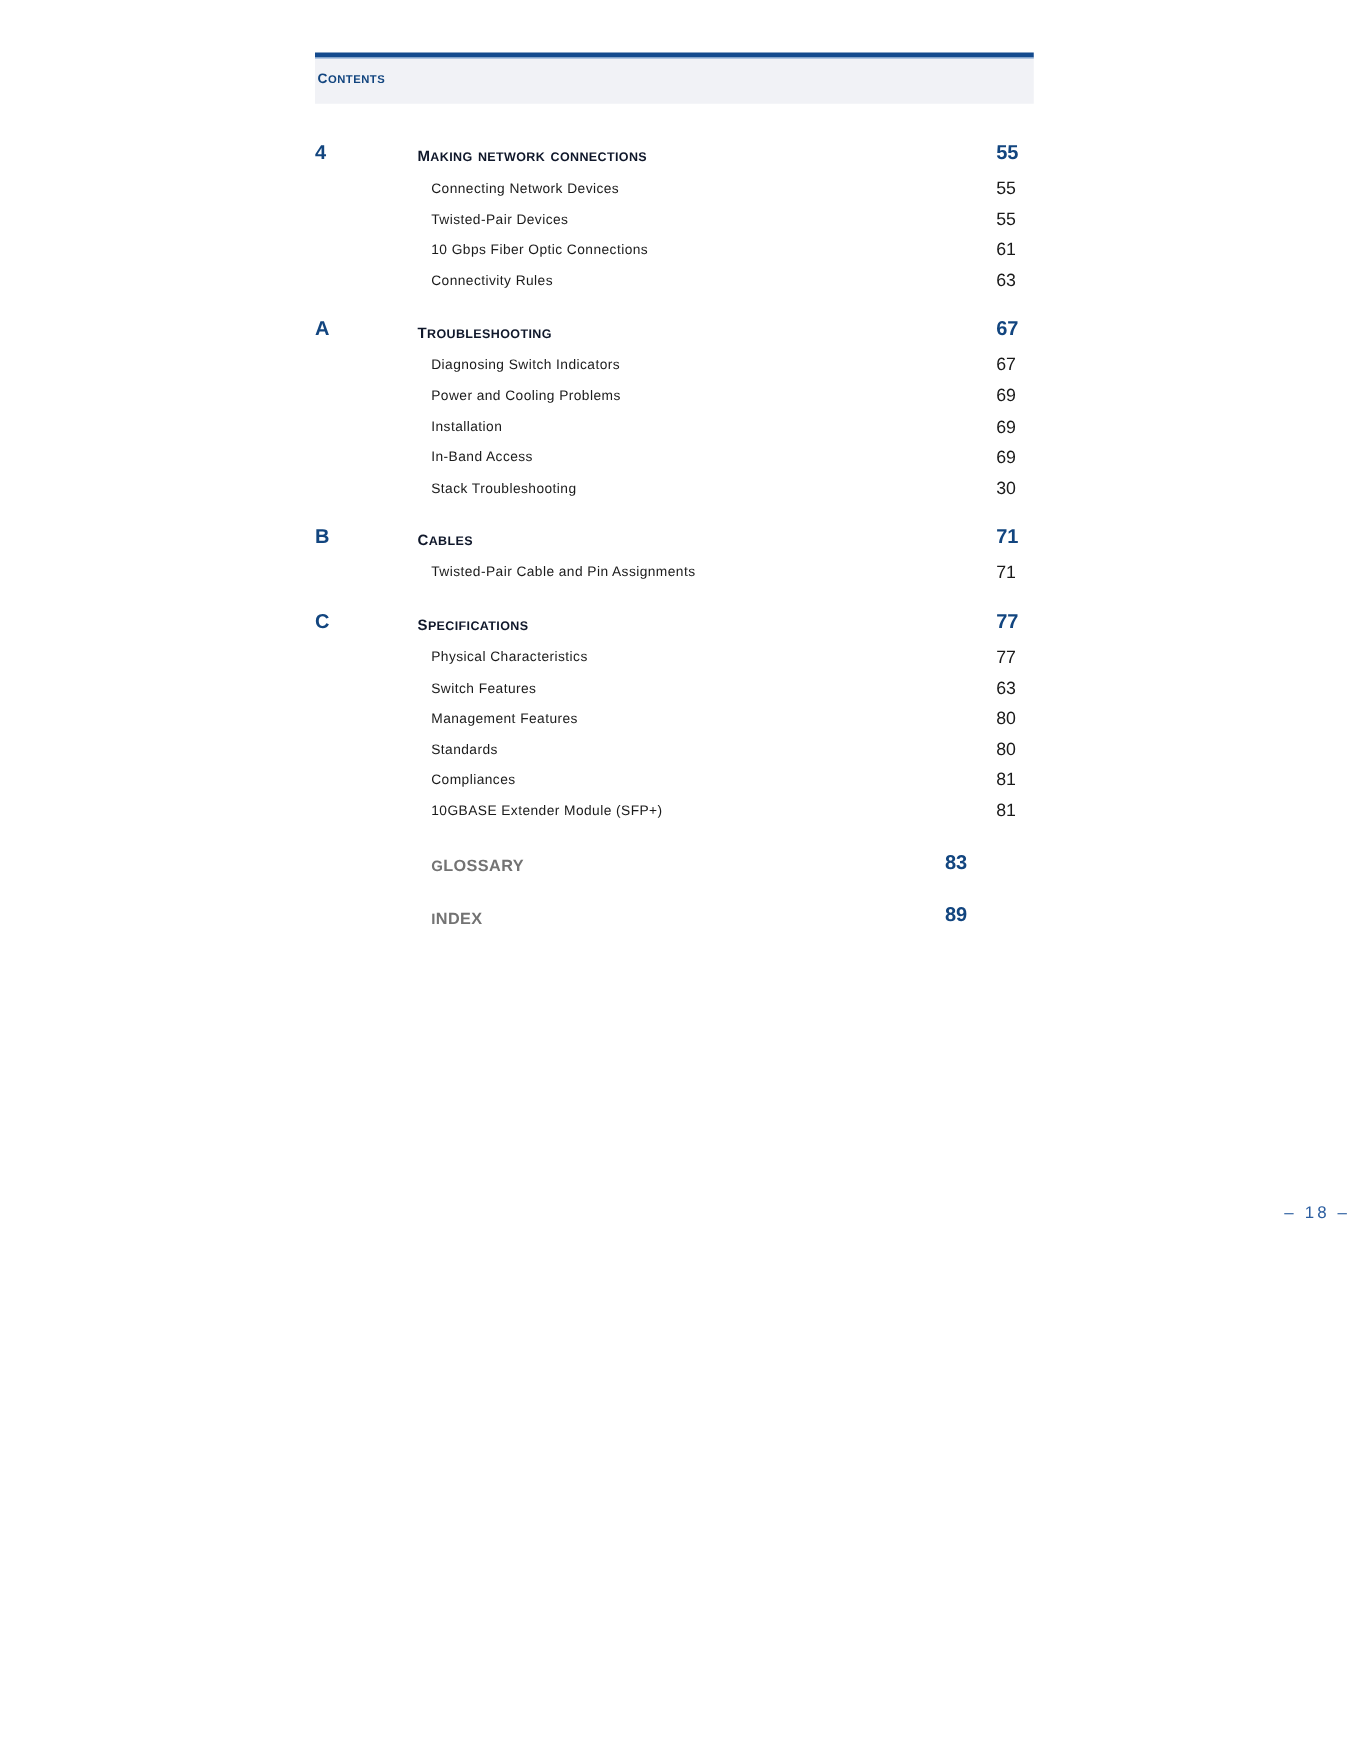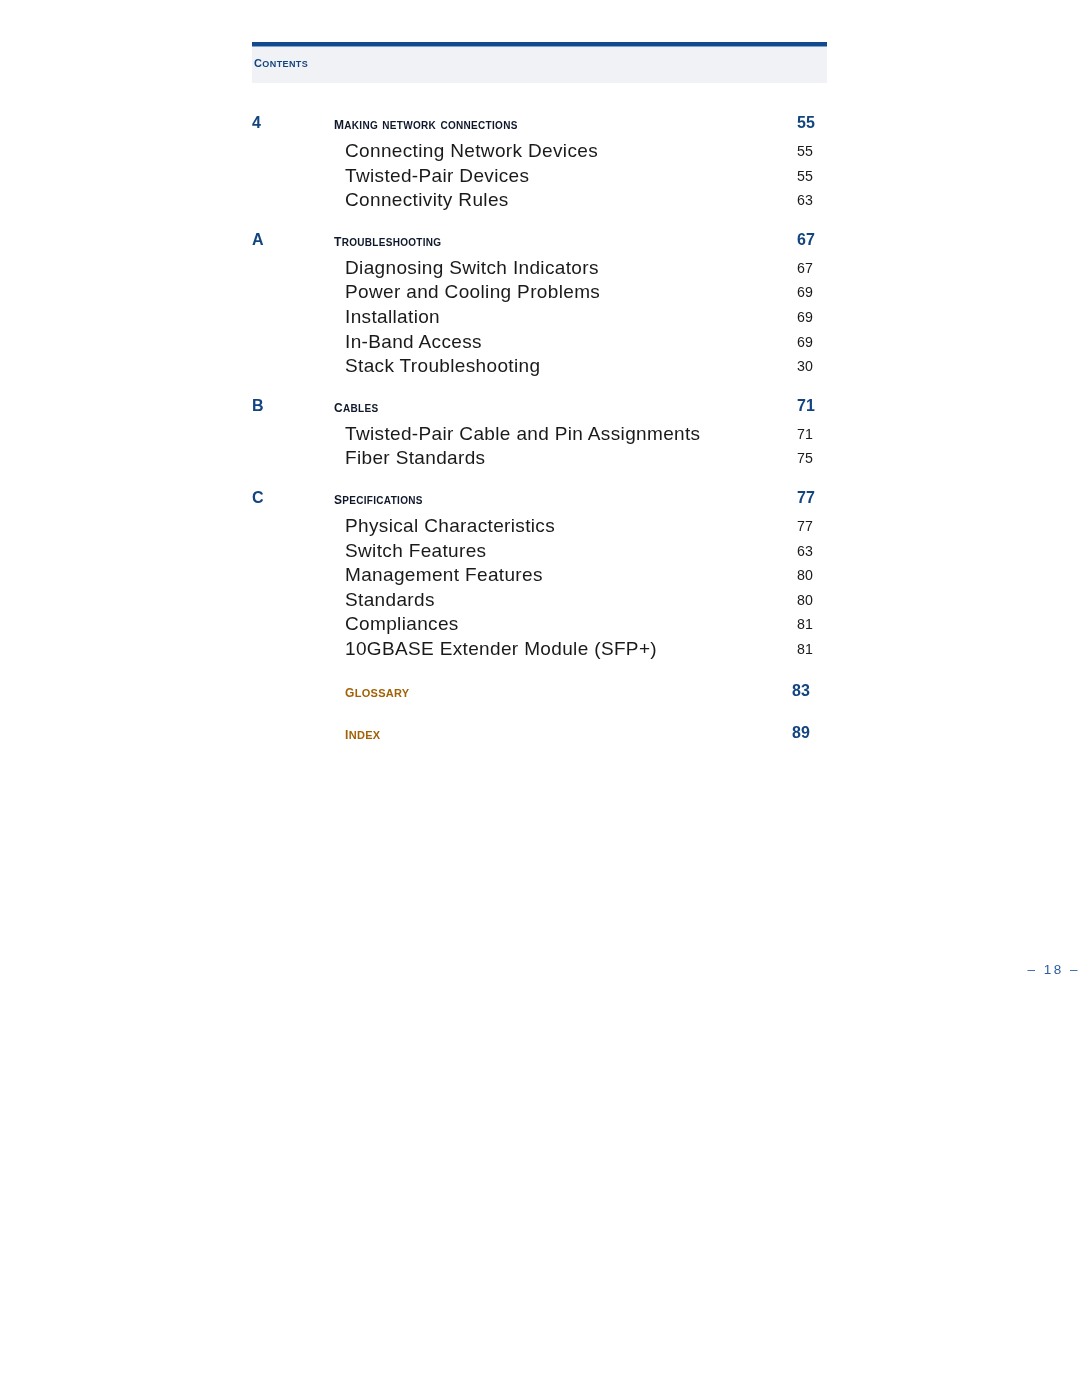--- a/index.html
+++ b/index.html
@@ -118,21 +118,21 @@
   
   .row-entry {
     position: relative;
     height: 24.6px;
   }
   .row-entry .entry-title {
     position: absolute;
     left: 345px;
     top: 0;
     color: #1a1a1a;
-    font-size: 19px;
+    font-size: 11px;
     line-height: 20px;
     letter-spacing: 0.35px;
   }
   .row-entry .entry-page {
     position: absolute;
     left: 797px;
     top: 0;
     color: #1a1a1a;
     font-size: 14.2px;
     line-height: 20px;
@@ -143,34 +143,34 @@
 
   
   .row-standalone {
     position: relative;
     height: 42px;
   }
   .row-standalone .chap-title {
     position: absolute;
     left: 345px;
     top: 0;
-    color: #a16207;
-    font-weight: bold;
-    font-size: 16px;
+    color: #737373;
+    font-weight: bold;
+    font-size: 19px;
     line-height: 22px;
     letter-spacing: 0.3px;
     font-variant: small-caps;
     text-transform: lowercase;
   }
   .row-standalone .chap-title::first-letter {
     font-size: 17.5px;
   }
   .row-standalone .chap-page {
     position: absolute;
-    left: 792px;
+    left: 756px;
     top: 0;
     color: #12457f;
     font-weight: bold;
     font-size: 16px;
     line-height: 22px;
   }
 
   
   .footer {
     position: absolute;
@@ -206,20 +206,24 @@
       </div>
       <div class="row-entry">
         <span class="entry-title">Connecting Network Devices</span>
         <span class="entry-page">55</span>
       </div>
       <div class="row-entry">
         <span class="entry-title">Twisted-Pair Devices</span>
         <span class="entry-page">55</span>
       </div>
       <div class="row-entry">
+        <span class="entry-title">10 Gbps Fiber Optic Connections</span>
+        <span class="entry-page">61</span>
+      </div>
+      <div class="row-entry">
         <span class="entry-title">Connectivity Rules</span>
         <span class="entry-page">63</span>
       </div>
     </div>
 
     <div class="gap-group"></div>
 
     <div class="toc-group">
       <div class="row-chapter">
         <span class="chap-id">A</span>
@@ -253,24 +257,20 @@
     <div class="toc-group">
       <div class="row-chapter">
         <span class="chap-id">B</span>
         <span class="chap-title">Cables</span>
         <span class="chap-page">71</span>
       </div>
       <div class="row-entry">
         <span class="entry-title">Twisted-Pair Cable and Pin Assignments</span>
         <span class="entry-page">71</span>
       </div>
-      <div class="row-entry">
-        <span class="entry-title">Fiber Standards</span>
-        <span class="entry-page">75</span>
-      </div>
     </div>
 
     <div class="gap-group"></div>
 
     <div class="toc-group">
       <div class="row-chapter">
         <span class="chap-id">C</span>
         <span class="chap-title">Specifications</span>
         <span class="chap-page">77</span>
       </div>

